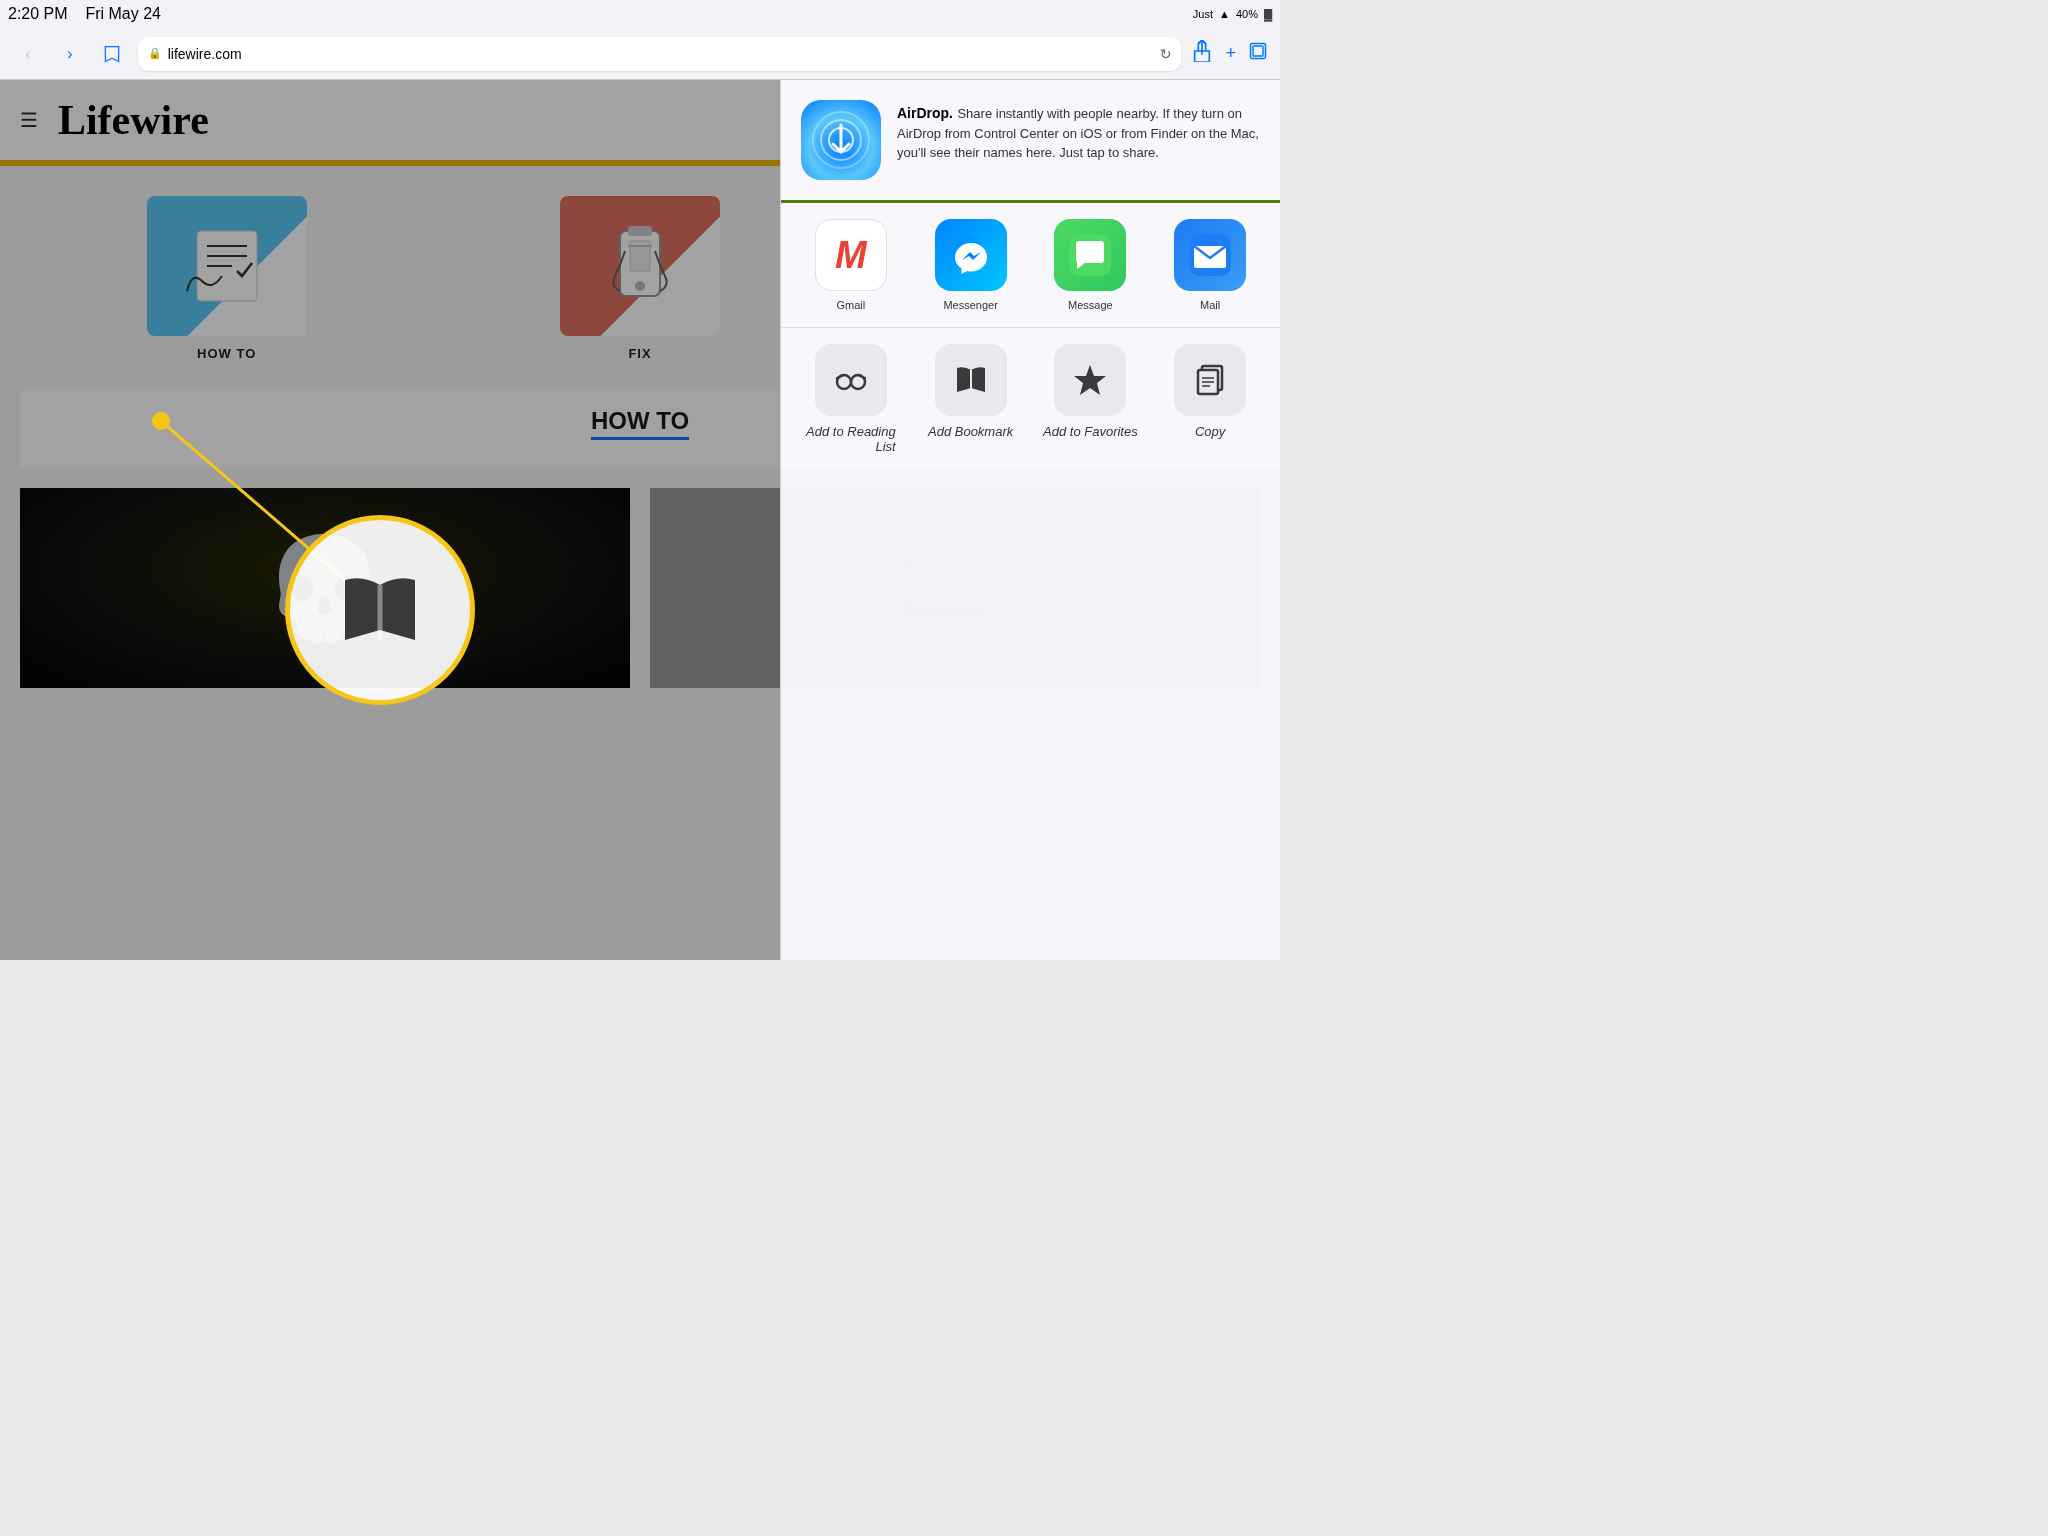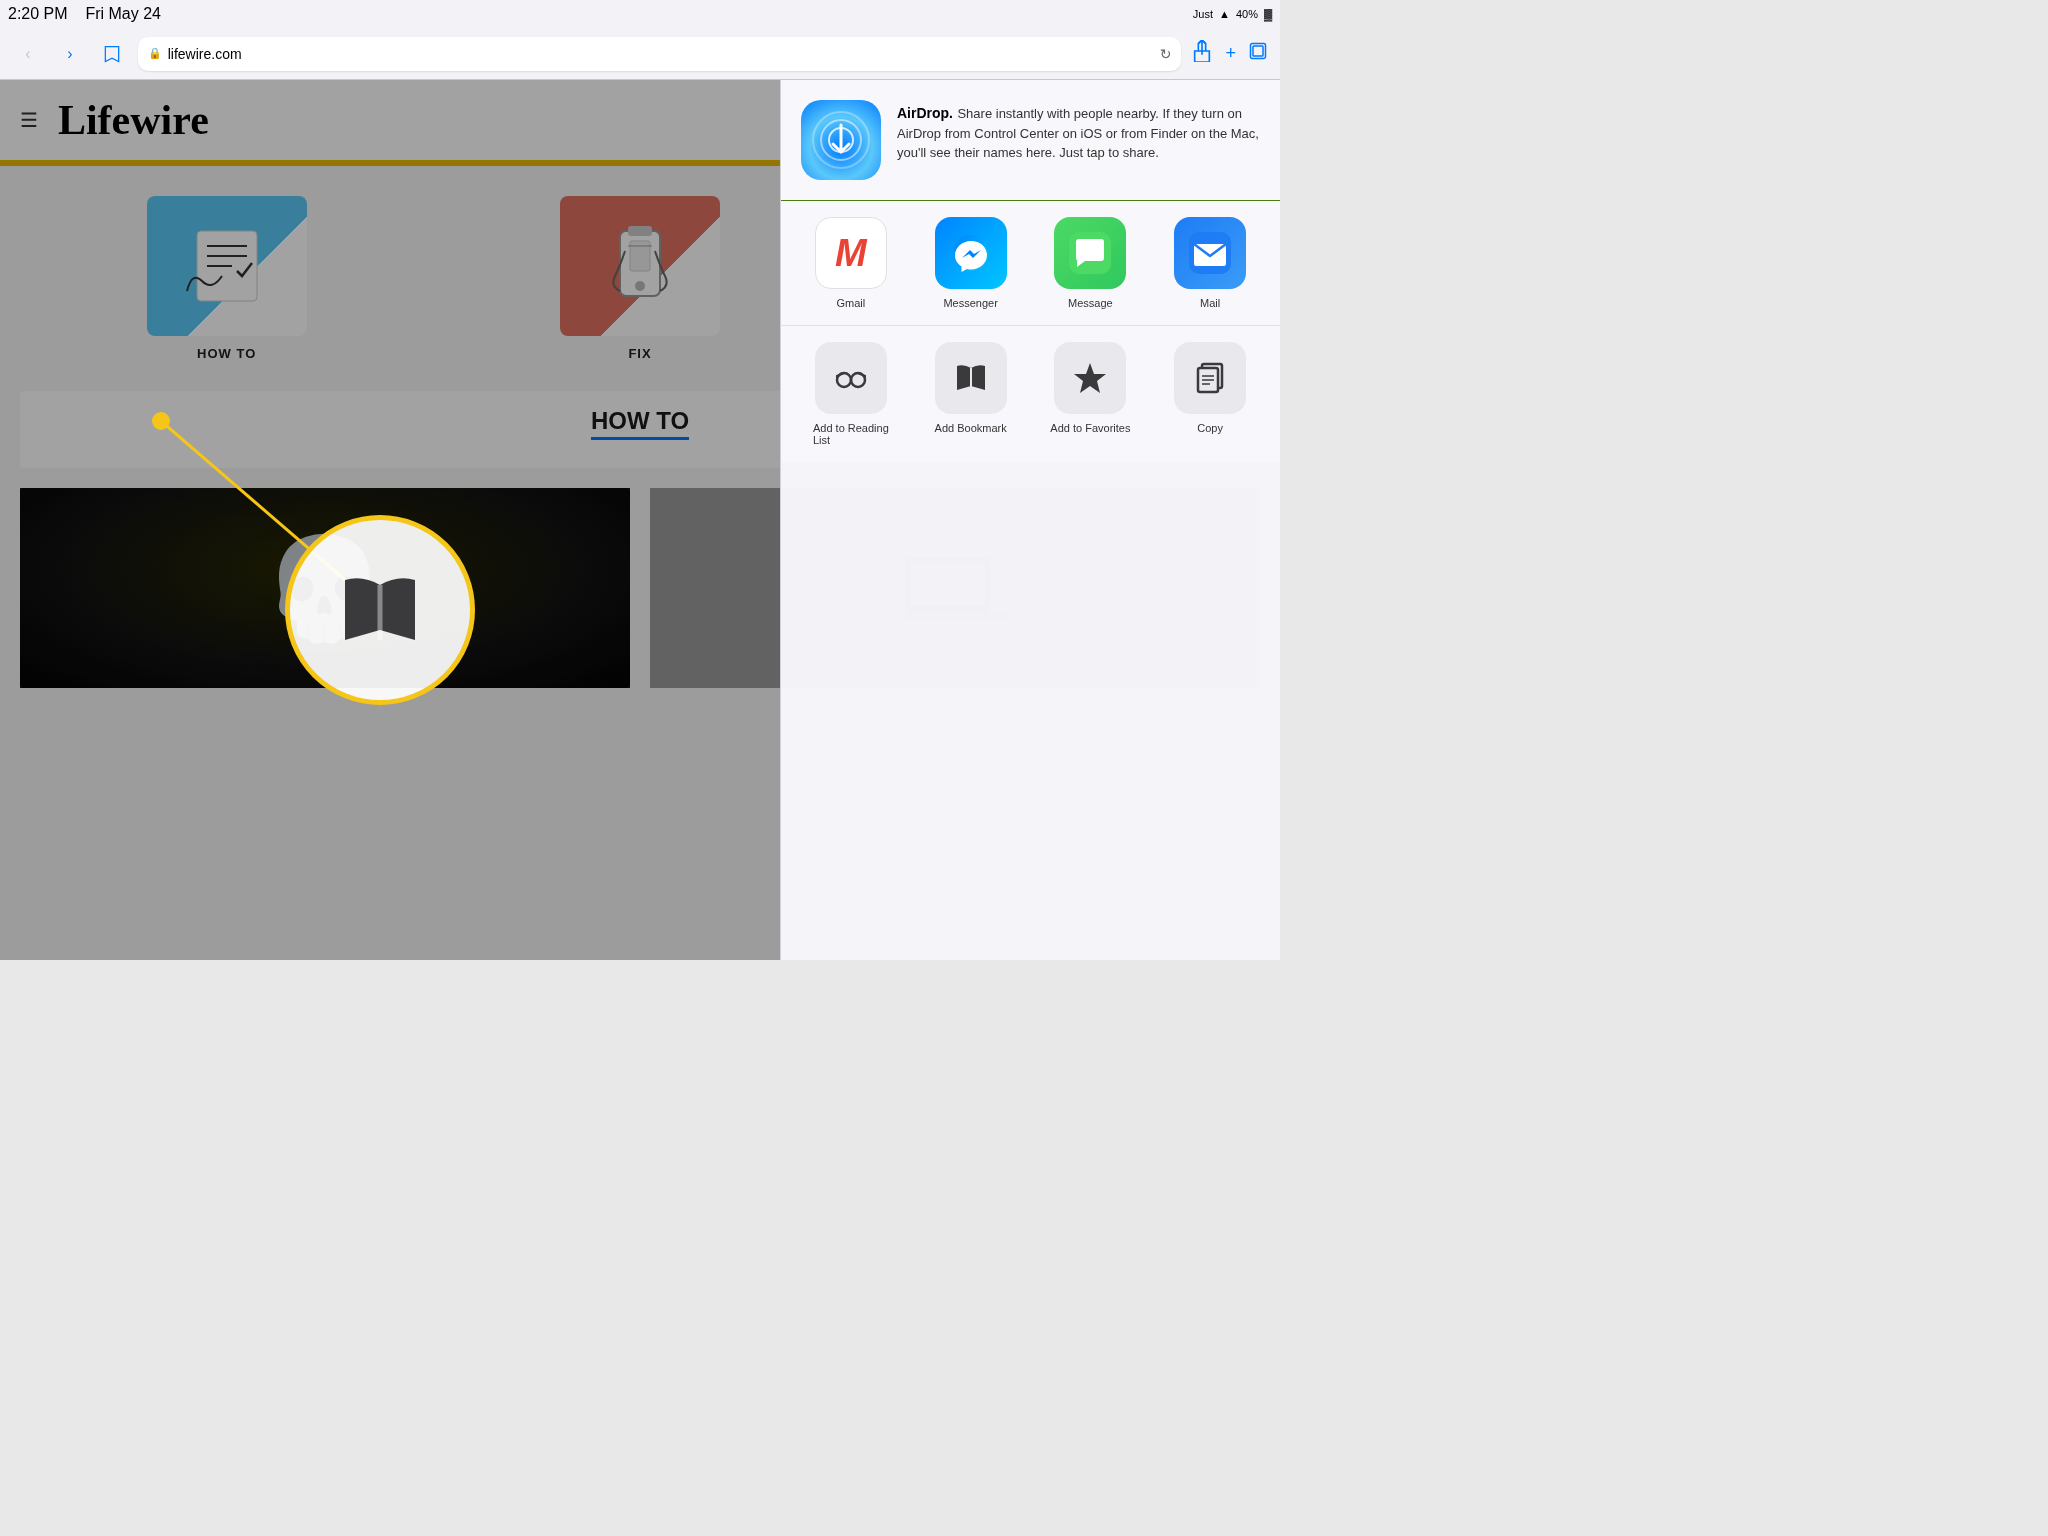--- a/index.html
+++ b/index.html
@@ -198,21 +198,21 @@
       background: rgba(248,248,252,0.97);
       border-left: 1px solid #d0d0d5;
       z-index: 300;
       bottom: 0;
     }
 
     
     .airdrop-section {
       padding: 20px;
       background: rgba(248,248,252,0.98);
-      border-bottom: 1px solid #4d7c0f;
+      border-bottom: 3px solid #4d7c0f;
       display: flex;
       align-items: flex-start;
       gap: 16px;
     }
     .airdrop-icon {
       width: 80px; height: 80px;
       border-radius: 20px;
       background: radial-gradient(circle at 50% 60%, #007aff, #5ac8fa, #007aff);
       display: flex;
       align-items: center;
@@ -281,21 +281,21 @@
       border-radius: 16px;
       background: #e8e8ed;
       display: flex;
       align-items: center;
       justify-content: center;
     }
     .action-icon svg {
       width: 36px; height: 36px;
       fill: #3a3a3c;
     }
-    .action-label { font-size: 11px; color: #333; text-align: left; }
+    .action-label { font-size: 13px; color: #333; text-align: right; font-style: italic; }
 
     
     .annotation-layer {
       position: absolute;
       top: 80px; left: 0; right: 0; bottom: 0;
       z-index: 400;
       pointer-events: none;
     }
 
     

